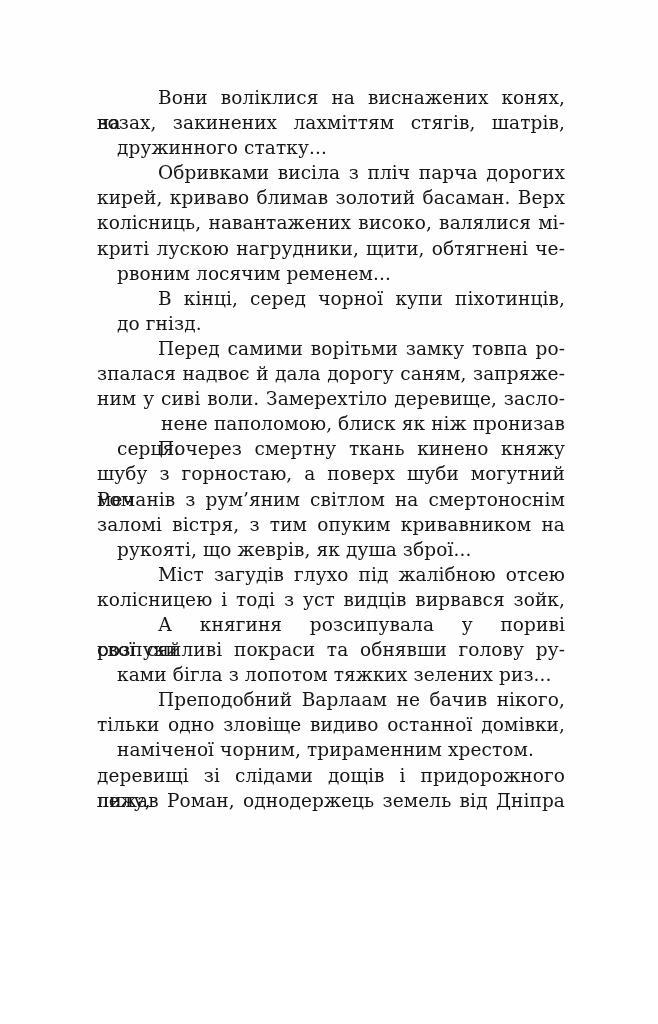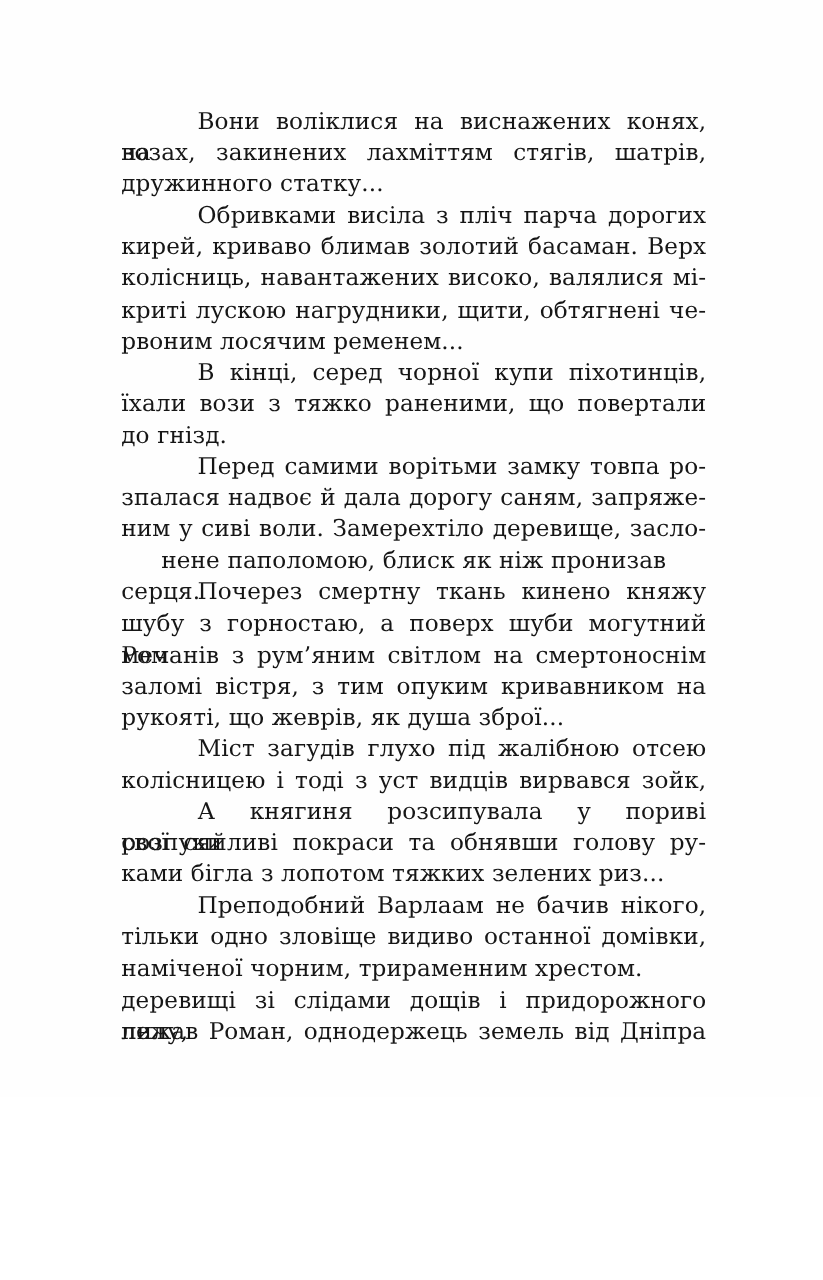--- a/index.html
+++ b/index.html
@@ -33,22 +33,23 @@
     text-align: justify;
     text-align-last: justify;
     white-space: normal;
     overflow: visible;
     letter-spacing: 0.1px;
   }
   .text-line.first-line {
     text-indent: 61px;
   }
   .text-line.last-line {
-    text-align: center;
+    text-align: right;
     text-align-last: left;
+    margin-left: 20px;
   }
   .page-number {
     position: absolute;
     left: 97px;
     top: 874px;
     width: 468px;
     text-align: center;
     font-size: 13px;
     line-height: 25px;
     letter-spacing: 1px;
@@ -67,21 +68,20 @@
       </div>
       <div class="paragraph">
         <div class="text-line first-line">Обривками висіла з пліч парча дорогих</div>
         <div class="text-line">кирей, криваво блимав золотий басаман. Верх</div>
         <div class="text-line">колісниць, навантажених високо, валялися мі-</div>
         <div class="text-line">криті лускою нагрудники, щити, обтягнені че-</div>
         <div class="text-line last-line">рвоним лосячим ременем...</div>
       </div>
       <div class="paragraph">
         <div class="text-line first-line">В кінці, серед чорної купи піхотинців,</div>
-        <div class="text-line">їхали вози з тяжко раненими, що повертали</div>
         <div class="text-line last-line">до гнізд.</div>
       </div>
       <div class="paragraph">
         <div class="text-line first-line">Перед самими ворітьми замку товпа ро-</div>
         <div class="text-line">зпалася надвоє й дала дорогу саням, запряже-</div>
         <div class="text-line">ним у сиві воли. Замерехтіло деревище, засло-</div>
         <div class="text-line last-line">нене паполомою, блиск як ніж пронизав серця.</div>
       </div>
       <div class="paragraph">
         <div class="text-line first-line">Почерез смертну ткань кинено княжу</div>

